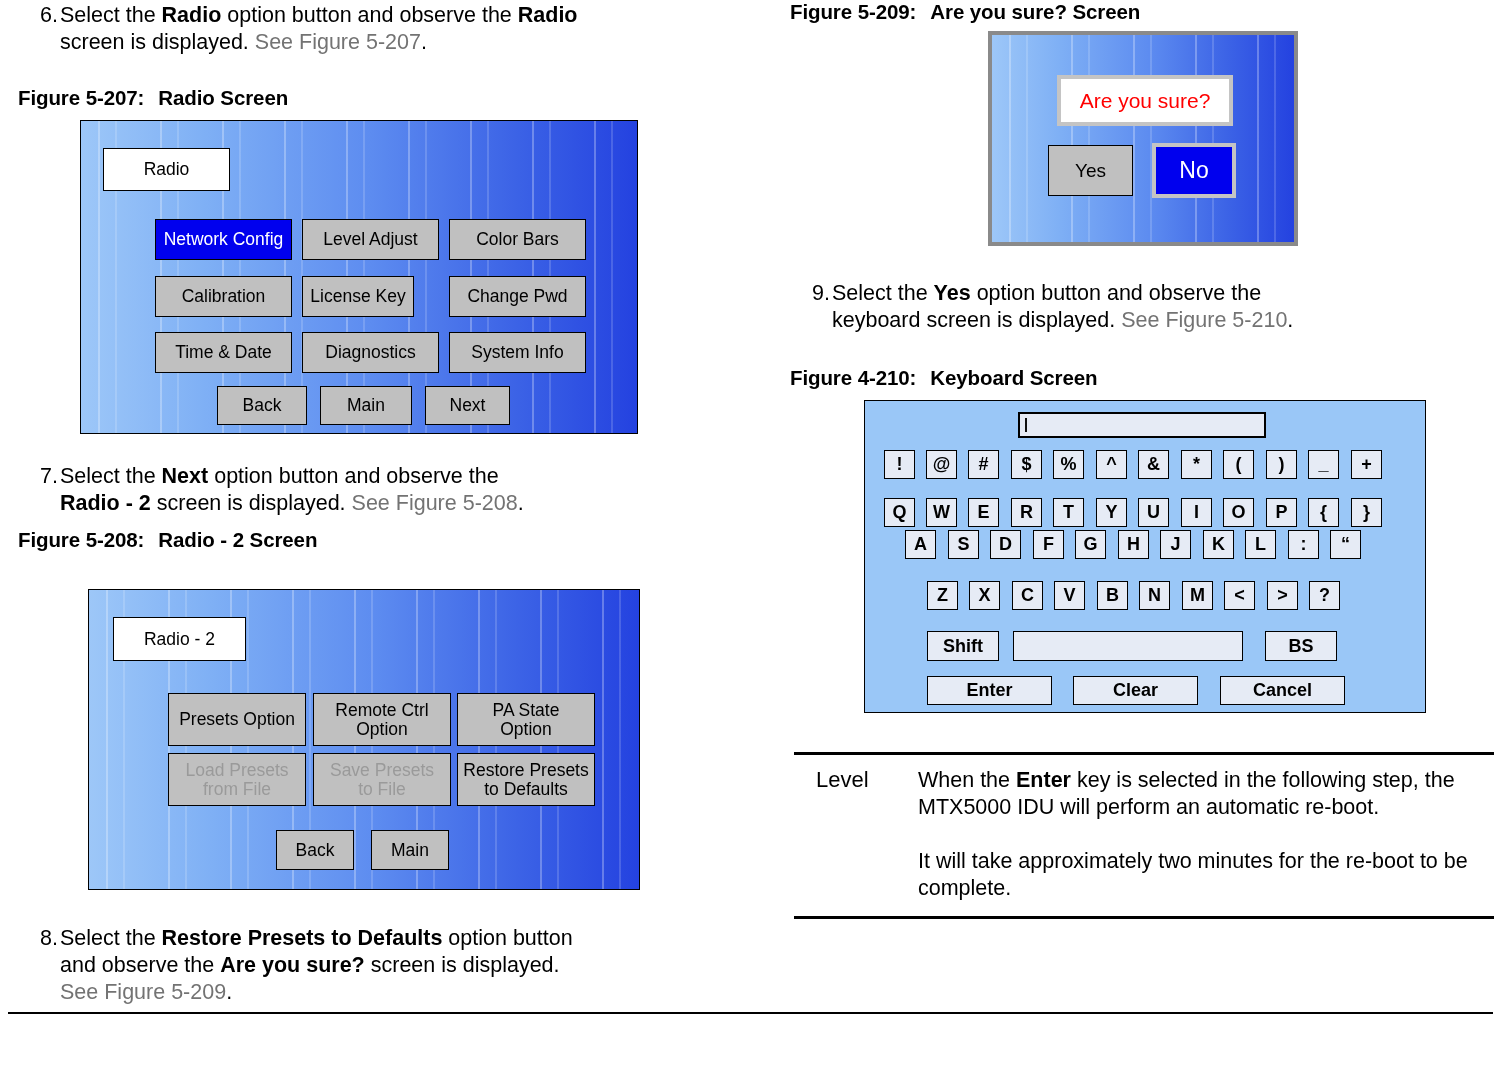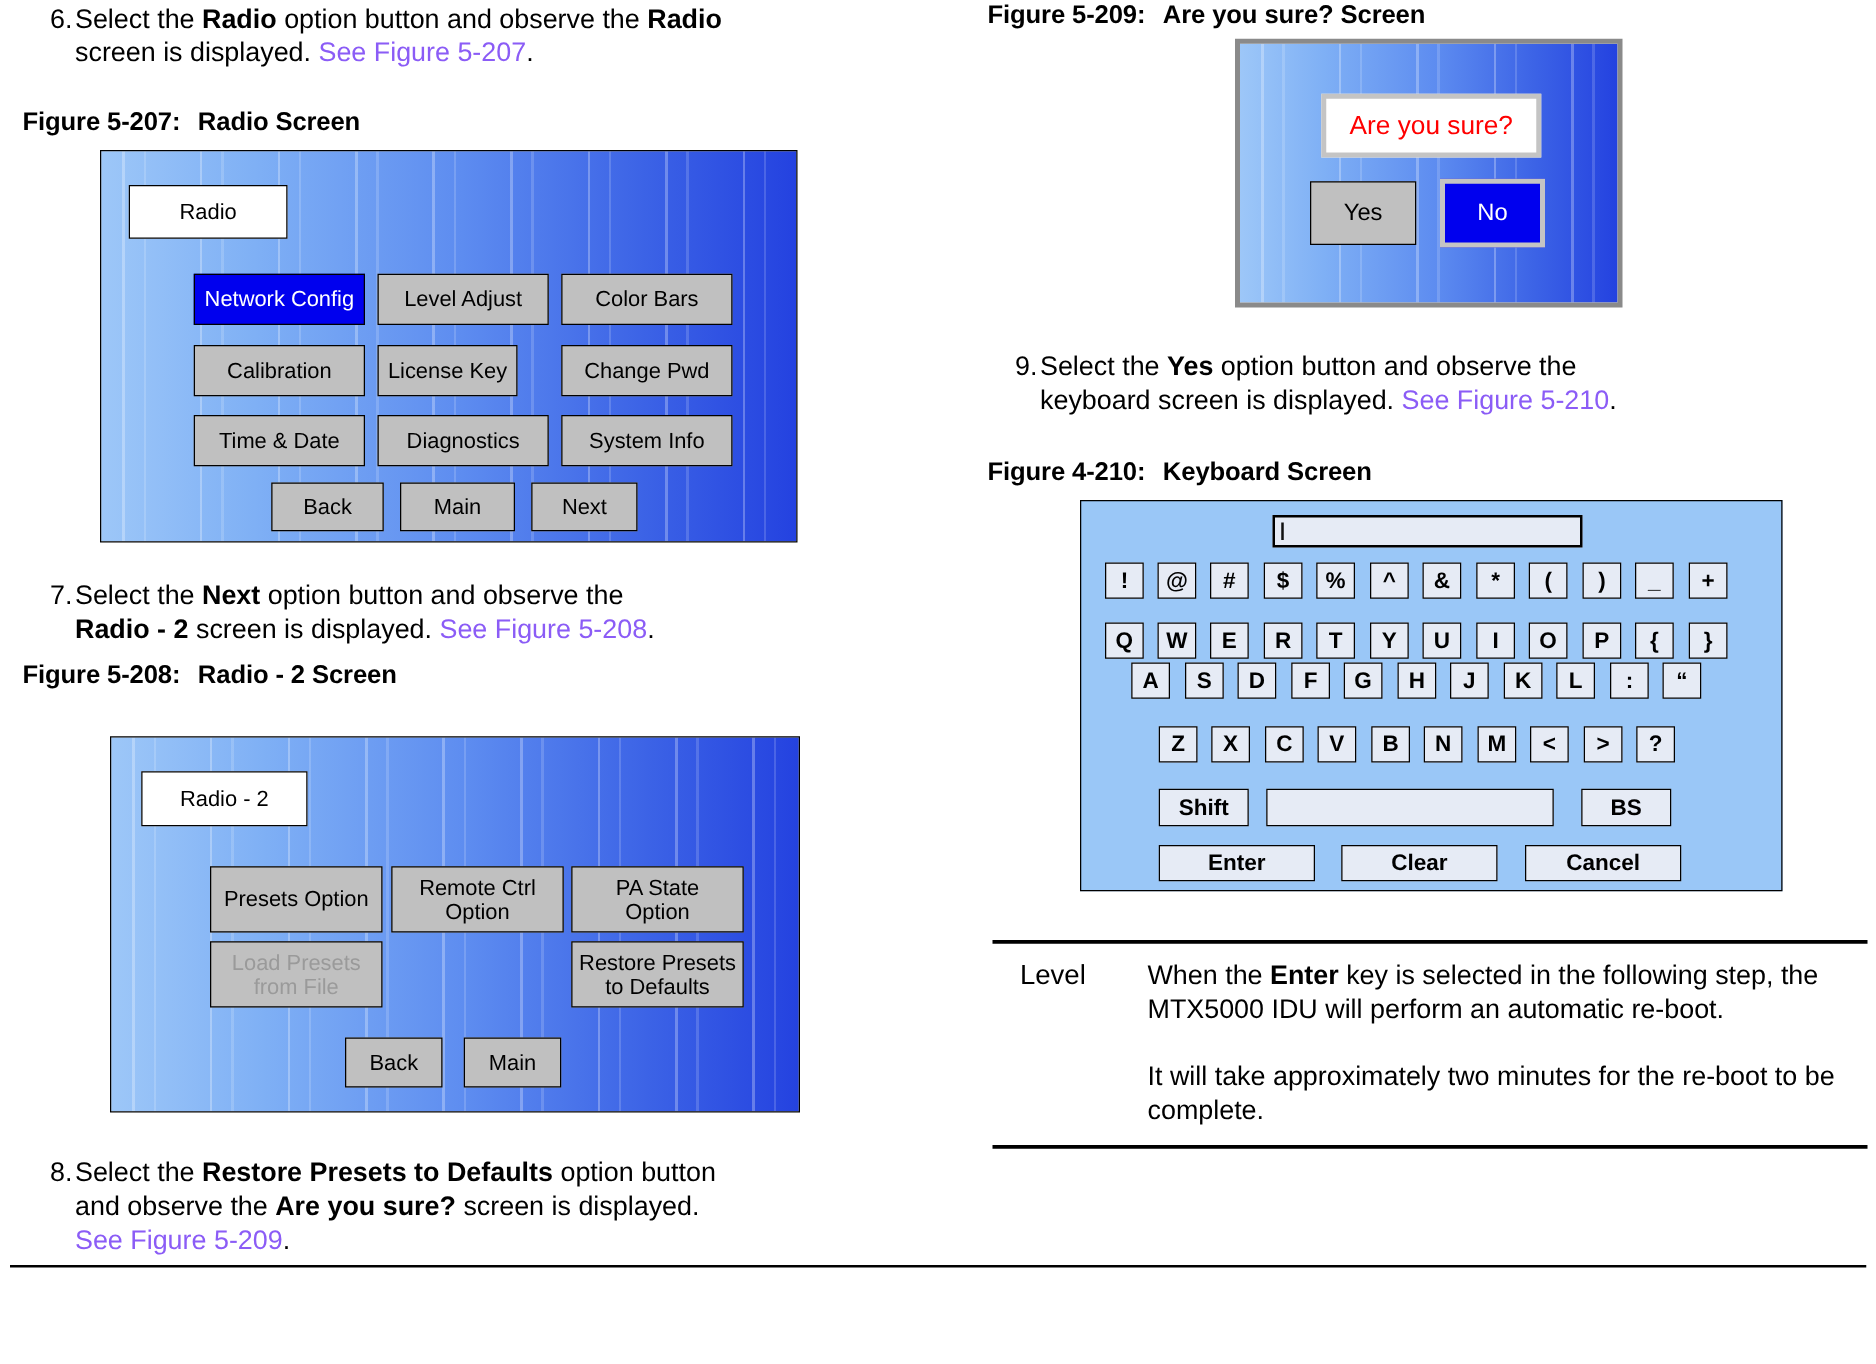--- a/index.html
+++ b/index.html
@@ -41,21 +41,21 @@
   .step-num {
     width: 42px;
     flex: 0 0 42px;
     text-align: left;
     padding-left: 22px;
     box-sizing: border-box;
   }
   .step-body { flex: 1 1 auto; }
 
   b, .b { font-weight: bold; }
-  .xref { color: #8b5cf6; }
+  .xref { color: #737373; }
 
   
   .fig-caption {
     font-size: 20.5px;
     font-weight: bold;
     letter-spacing: -0.1px;
     white-space: nowrap;
   }
   .fig-caption .gap { display: inline-block; width: 14px; }
 
@@ -251,20 +251,22 @@
       <div class="btn title" style="left:24px; top:27px; width:133px; height:44px;">Radio - 2</div>
 
       <div class="btn" style="left:79px;  top:103px; width:138px; height:53px;">Presets Option</div>
       <div class="btn" style="left:224px; top:103px; width:138px; height:53px;">Remote Ctrl
 Option</div>
       <div class="btn" style="left:368px; top:103px; width:138px; height:53px;">PA State
 Option</div>
 
       <div class="btn disabled" style="left:79px;  top:163px; width:138px; height:53px;">Load Presets
 from File</div>
+      <div class="btn disabled" style="left:224px; top:163px; width:138px; height:53px;">Save Presets
+to File</div>
       <div class="btn" style="left:368px; top:163px; width:138px; height:53px;">Restore Presets
 to Defaults</div>
 
       <div class="btn" style="left:187px; top:240px; width:78px;  height:40px;">Back</div>
       <div class="btn" style="left:282px; top:240px; width:78px;  height:40px;">Main</div>
     </div>
 
     <div class="step" style="position:absolute; top:925px; left:0; width:706px;">
       <div class="step-num">8.</div>
       <div class="step-body">
@@ -280,21 +282,21 @@
     <div class="fig-caption" style="position:absolute; top:0px; left:0;">
       <span>Figure 5-209:</span><span class="gap"></span><span>Are you sure? Screen</span>
     </div>
 
     <div class="screen screen-border-grey" style="position:absolute; top:31px; left:198px; width:310px; height:215px;">
 
       <div class="btn greyframe" style="left:65px; top:40px; width:176px; height:51px; background:#ffffff; font-size:21px; color:#ff0000;">Are you sure?</div>
 
       <div class="btn" style="left:56px; top:110px; width:85px; height:51px; font-size:19px;">Yes</div>
 
-      <div class="btn sel greyframe" style="left:160px; top:108px; width:84px; height:55px; font-size:19px;">No</div>
+      <div class="btn sel greyframe" style="left:160px; top:108px; width:84px; height:55px; font-size:23px;">No</div>
     </div>
 
     <div class="step" style="position:absolute; top:280px; left:0; width:706px;">
       <div class="step-num">9.</div>
       <div class="step-body">
         <span>Select the </span><b>Yes</b><span> option button and observe the</span><br>
         <span>keyboard screen is displayed.  </span><span class="xref">See Figure 5-210</span><span>.</span>
       </div>
     </div>
 

